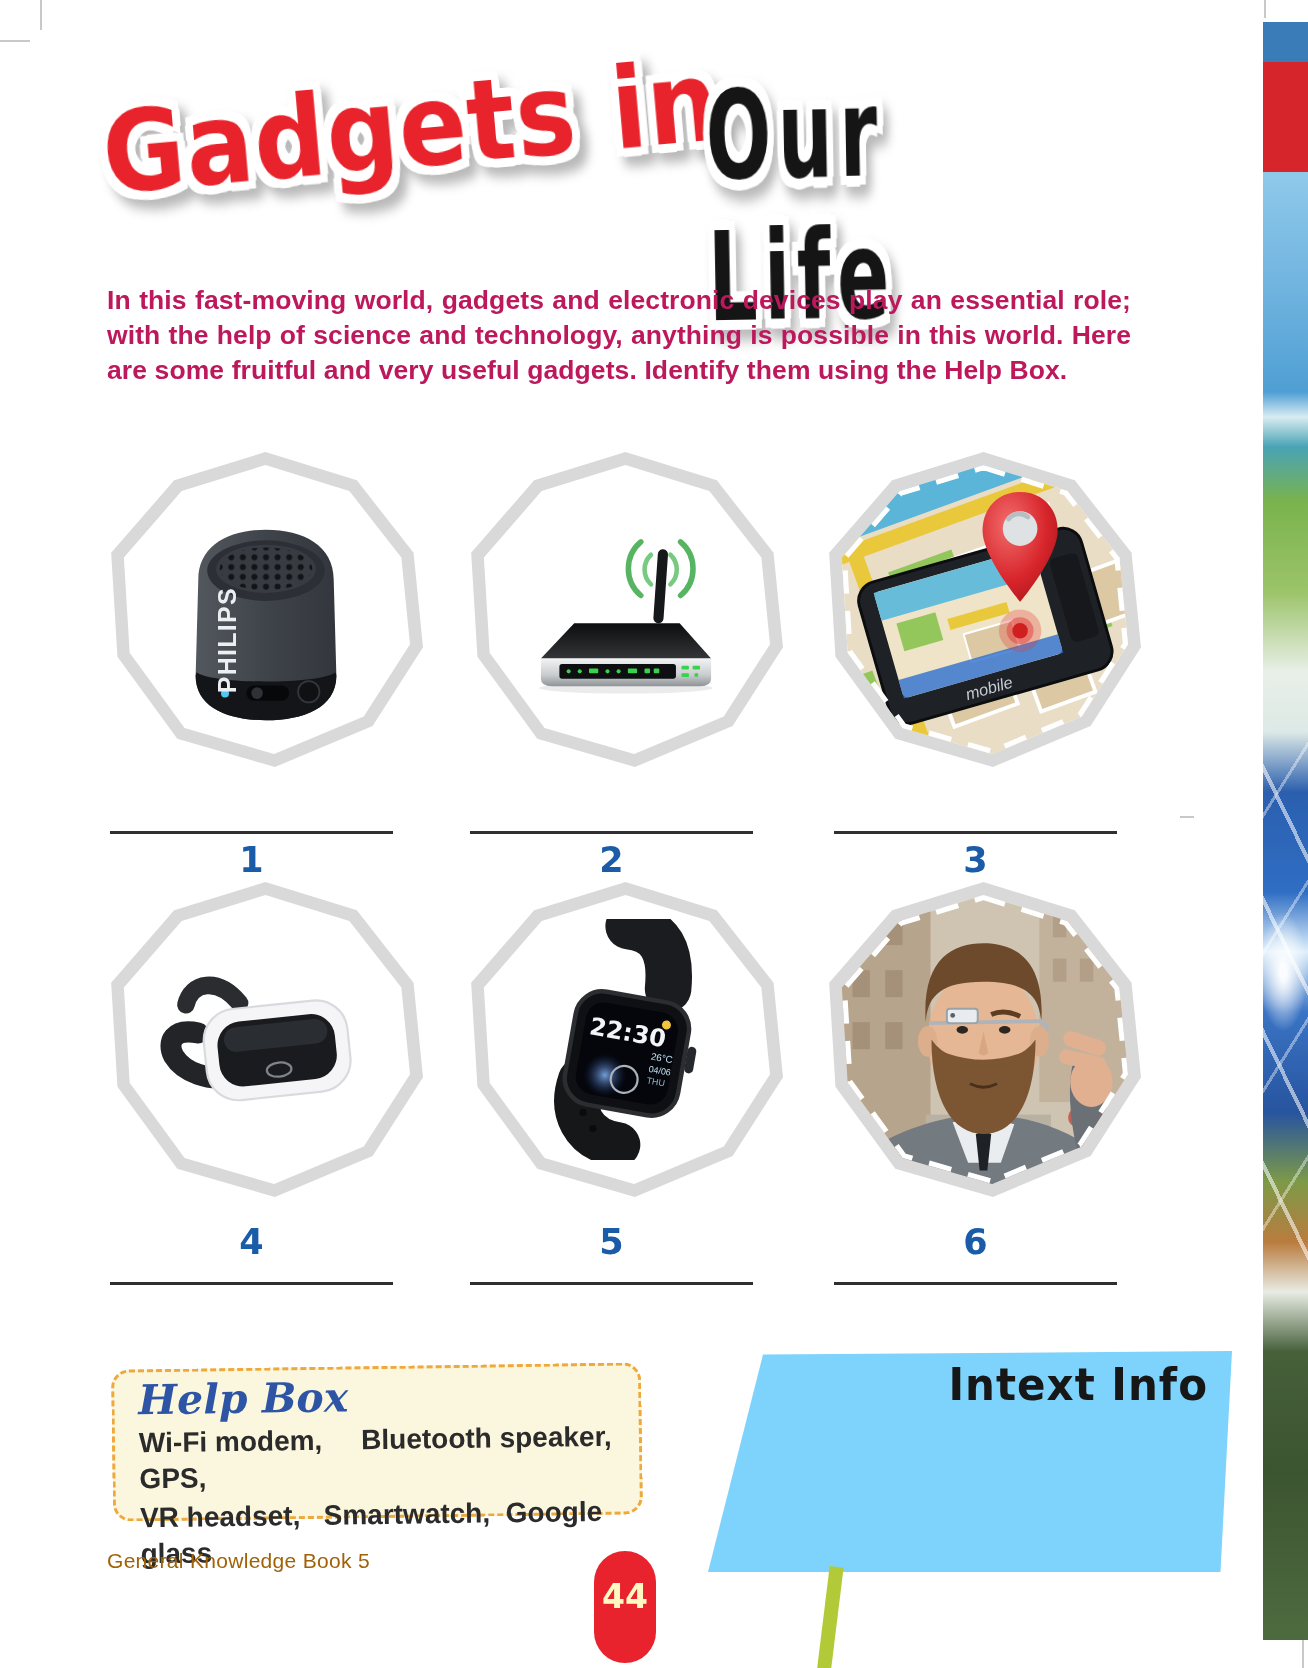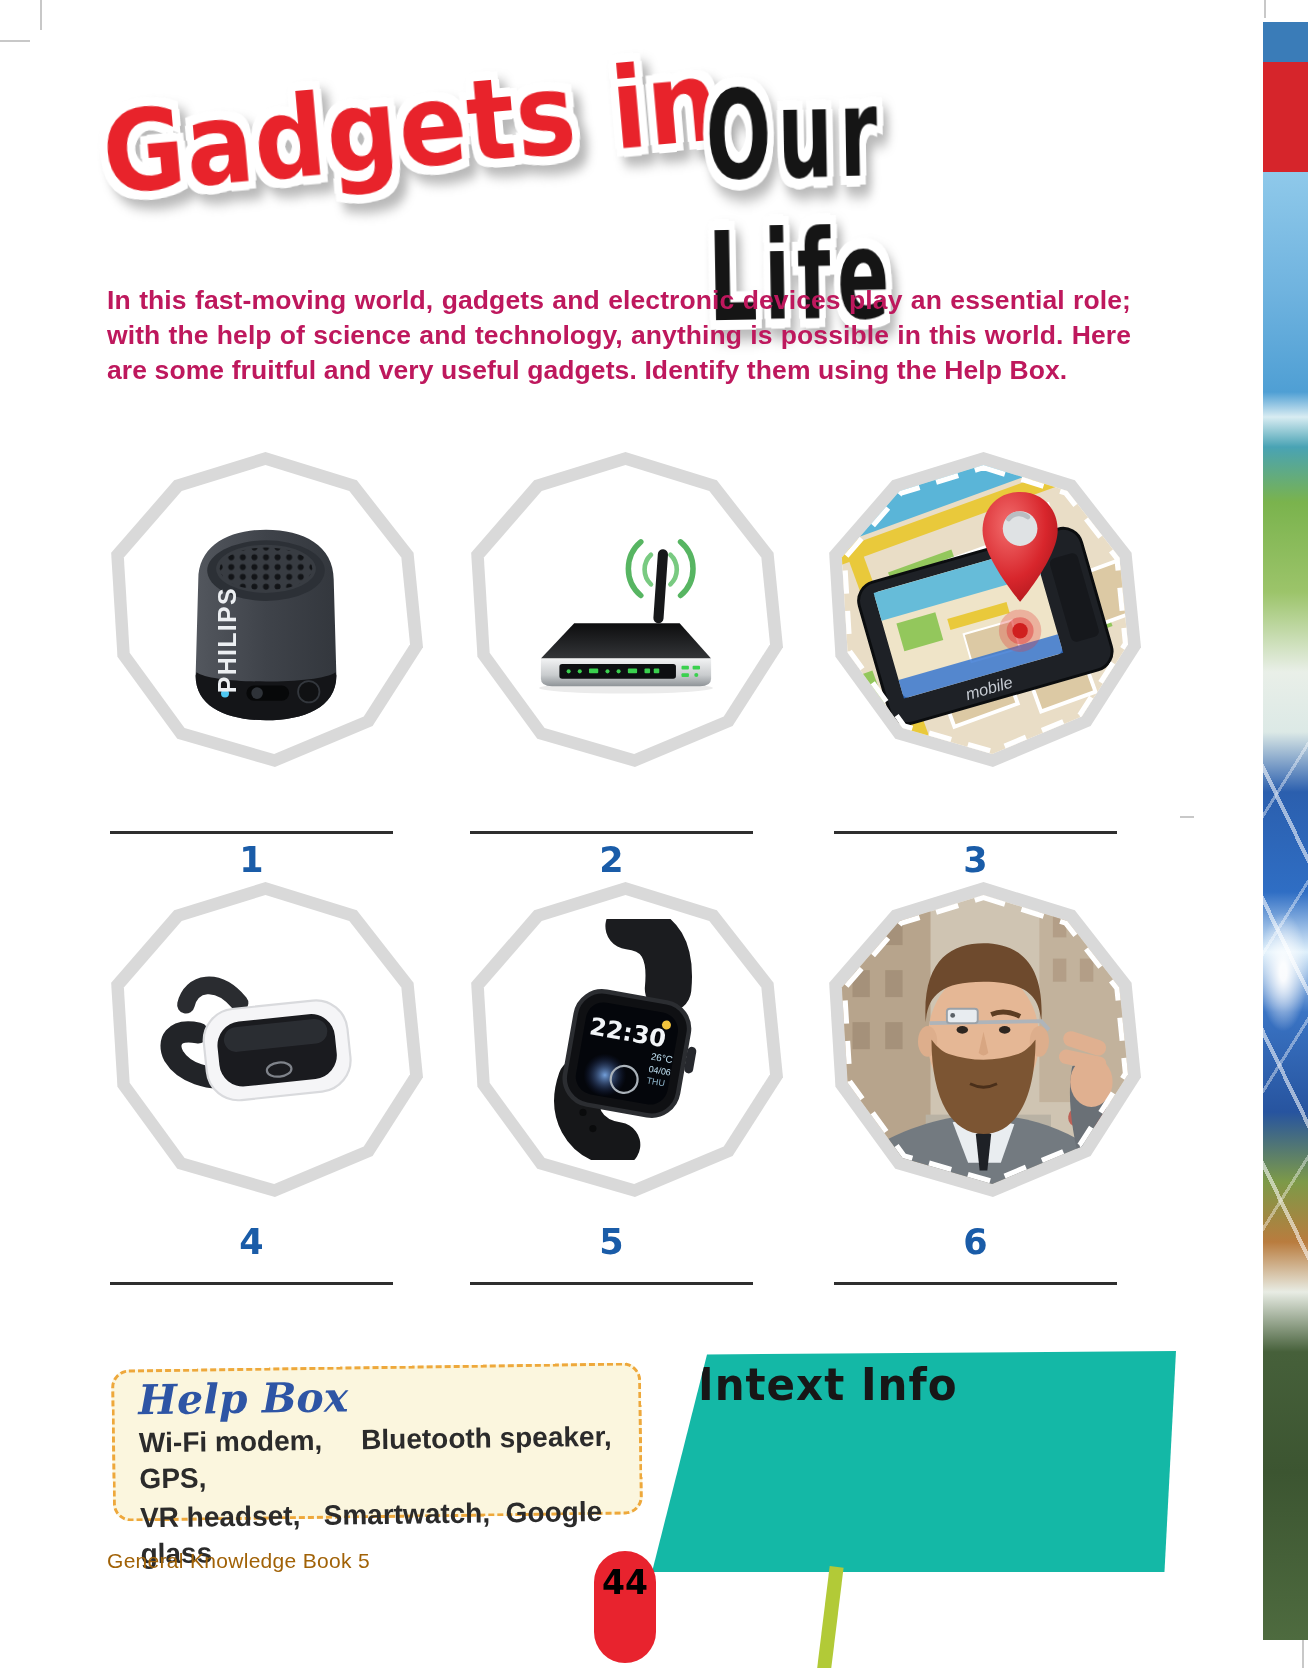--- a/index.html
+++ b/index.html
@@ -47,34 +47,34 @@
   
   .help-box{position:absolute;left:112px;top:1366px;width:530px;height:152px;
     background:#fbf6de;border:3px dashed #eea83b;border-radius:18px;
     transform:rotate(-.8deg);box-sizing:border-box;padding:6px 0 0 24px;}
   .help-title{font-family:"DejaVu Serif", serif;font-style:italic;font-weight:bold;
     font-size:41px;color:#2e55a5;line-height:1.1;}
   .help-items{font-size:28px;font-weight:700;color:#2b2b2b;line-height:1.3;
     white-space:pre-wrap;margin-top:2px;}
 
   
-  .info-sign{position:absolute;left:652px;top:1350px;width:524px;height:222px;background:#14b8a6;
+  .info-sign{position:absolute;left:708px;top:1350px;width:524px;height:222px;background:#7dd3fc;
     clip-path:polygon(10.5% 2%,100% .5%,97.8% 100%,0% 100%);box-sizing:border-box;
-    padding:10px 24px 0 46px;text-align:left;}
+    padding:10px 24px 0 46px;text-align:right;}
   .info-title{font-family:"DejaVu Sans", sans-serif;font-weight:900;font-size:42px;color:#171717;
     letter-spacing:1px;transform:scaleY(1.05);}
   .info-body{font-size:29.5px;color:#333333;line-height:1.22;margin-top:4px;}
   .info-stick{position:absolute;left:816px;top:1566px;width:14px;height:112px;background:#b2ca37;
     transform:rotate(7deg);transform-origin:50% 100%;}
 
   
   .book-name{position:absolute;left:107px;top:1549px;font-size:21px;color:#a16207;letter-spacing:.3px;}
   .page-tab{position:absolute;left:594px;top:1551px;width:62px;height:112px;background:#e8232e;
     border-radius:31px;text-align:center;}
-  .page-tab span{display:inline-block;margin-top:12px;color:#000000;font-weight:800;font-size:33px;
+  .page-tab span{display:inline-block;margin-top:26px;color:#fef9c3;font-weight:800;font-size:33px;
     font-family:"DejaVu Sans", sans-serif;}
 
   
   .strip-blue{position:absolute;left:1263px;top:22px;width:45px;height:40px;background:#3a7cb8;}
   .strip-red{position:absolute;left:1263px;top:62px;width:45px;height:110px;background:#d6252b;}
   .strip-photo{position:absolute;left:1263px;top:172px;width:45px;height:1468px;
     background:linear-gradient(180deg,
       #8fc9ea 0px,#6fb3df 120px,#4f9fd4 220px,
       #d8ecf2 245px,#49a3b4 275px,
       #7ab34d 330px,#9cc46a 420px,

